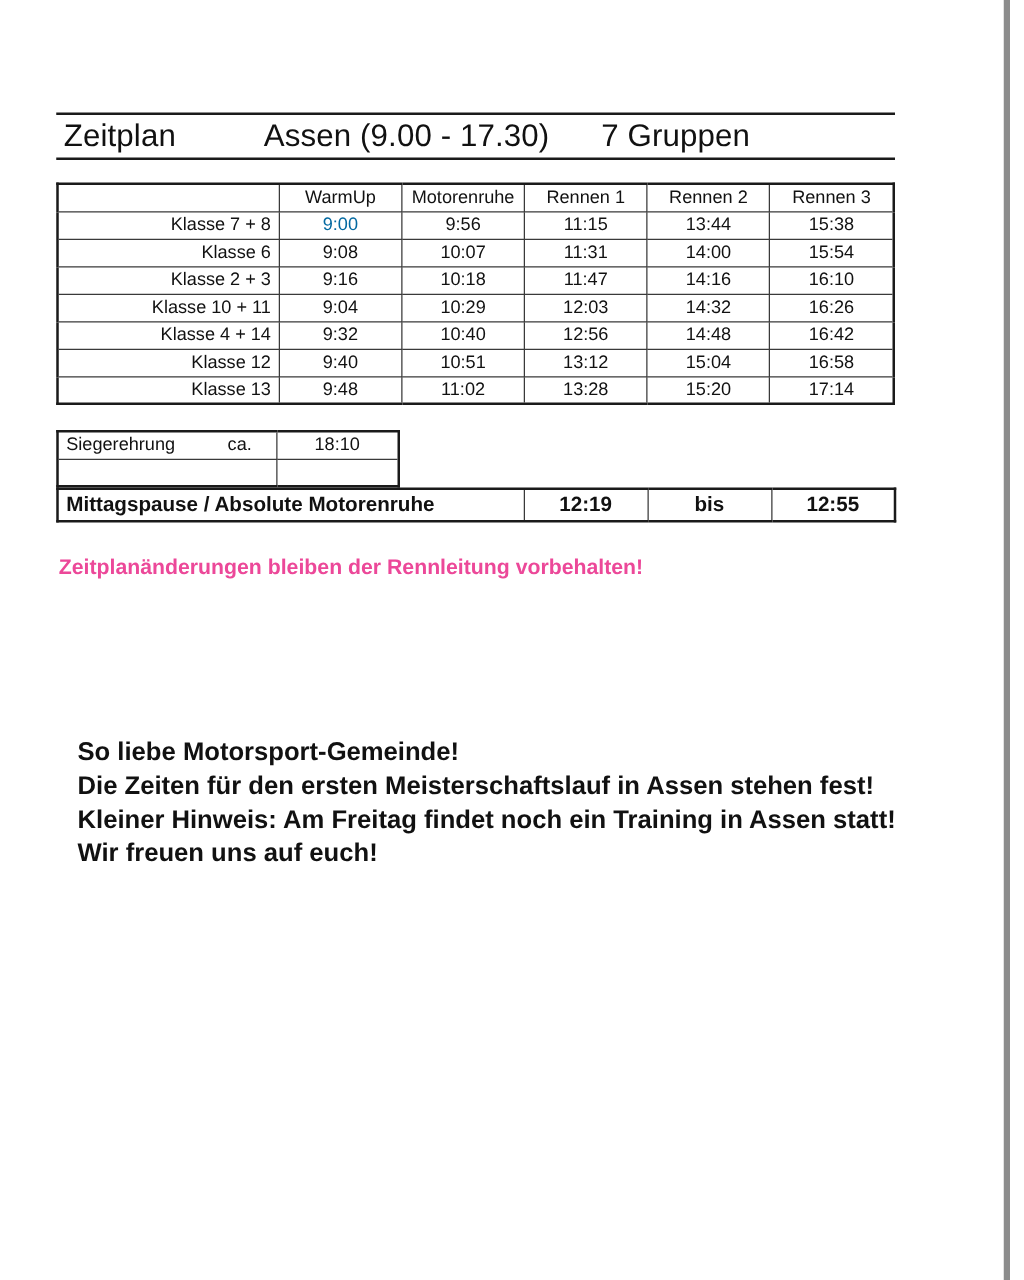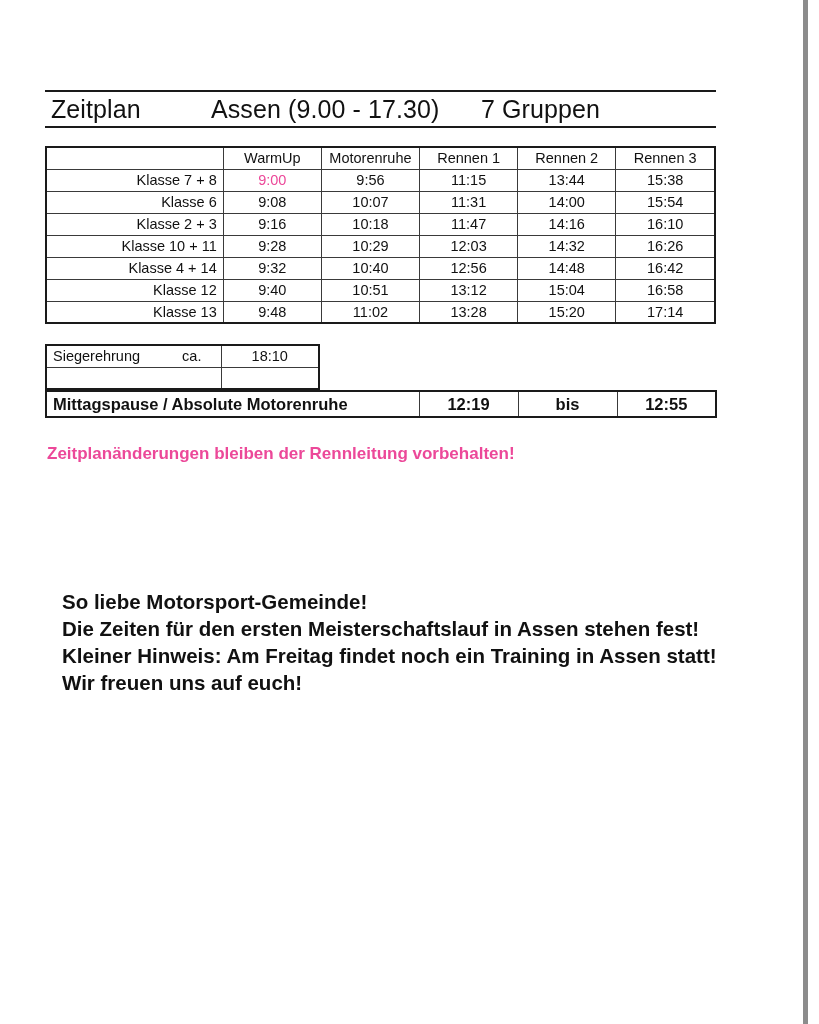--- a/index.html
+++ b/index.html
@@ -96,21 +96,21 @@
 
   .schedule thead th { text-align: center; }
   .schedule thead th.col-name { border-left: 2px solid #1a1a1a; }
   .schedule thead th { border-top: 2px solid #1a1a1a; }
   .schedule thead th:last-child { border-right: 2px solid #1a1a1a; }
 
   .schedule tbody td.col-name { border-left: 2px solid #1a1a1a; }
   .schedule tbody td:last-child { border-right: 2px solid #1a1a1a; }
   .schedule tbody tr:last-child td { border-bottom: 2px solid #1a1a1a; }
 
-  .muted { color: #ec4899; }
+  .muted { color: #0369a1; }
 
   
   .award {
     position: absolute;
     left: 45px;
     top: 344px;
     width: 273px;
     border-collapse: collapse;
     table-layout: fixed;
     font-size: 14.5px;
@@ -231,21 +231,21 @@
         <tr>
           <td class="col-name">Klasse 2 + 3</td>
           <td class="col-time">9:16</td>
           <td class="col-time">10:18</td>
           <td class="col-time">11:47</td>
           <td class="col-time">14:16</td>
           <td class="col-time-l">16:10</td>
         </tr>
         <tr>
           <td class="col-name">Klasse 10 + 11</td>
-          <td class="col-time">9:28</td>
+          <td class="col-time">9:04</td>
           <td class="col-time">10:29</td>
           <td class="col-time">12:03</td>
           <td class="col-time">14:32</td>
           <td class="col-time-l">16:26</td>
         </tr>
         <tr>
           <td class="col-name">Klasse 4 + 14</td>
           <td class="col-time">9:32</td>
           <td class="col-time">10:40</td>
           <td class="col-time">12:56</td>

